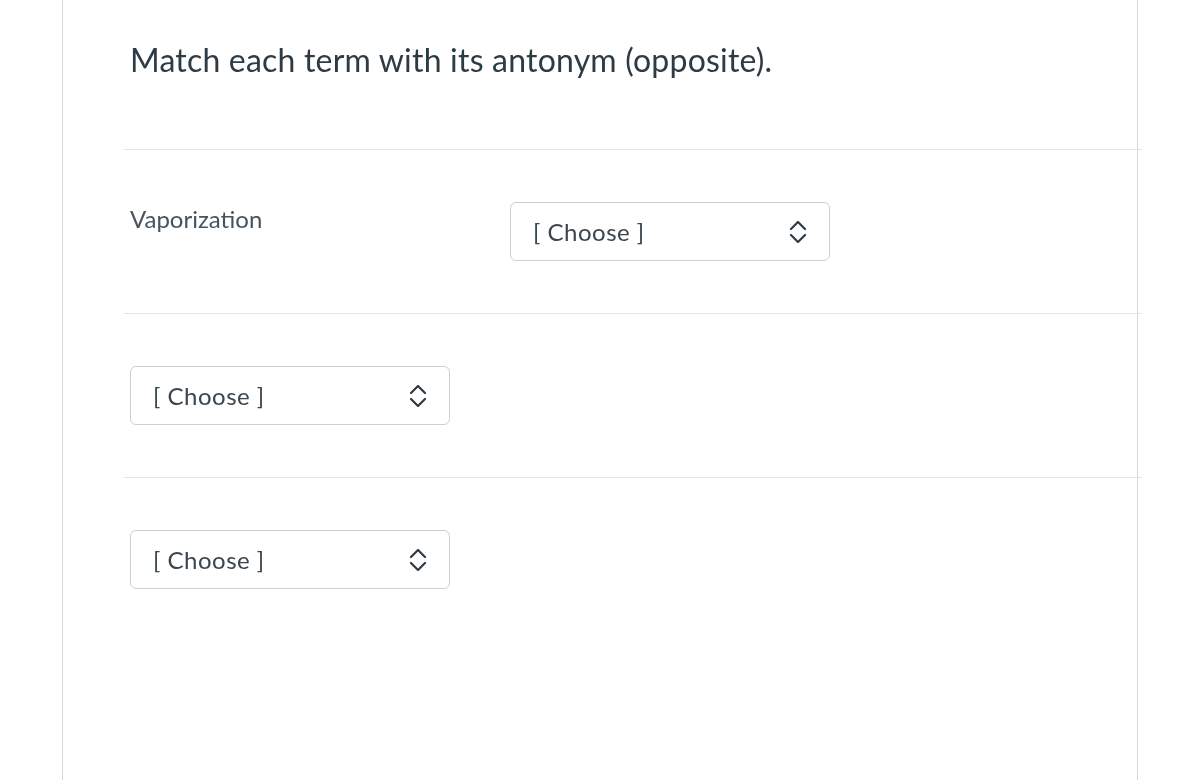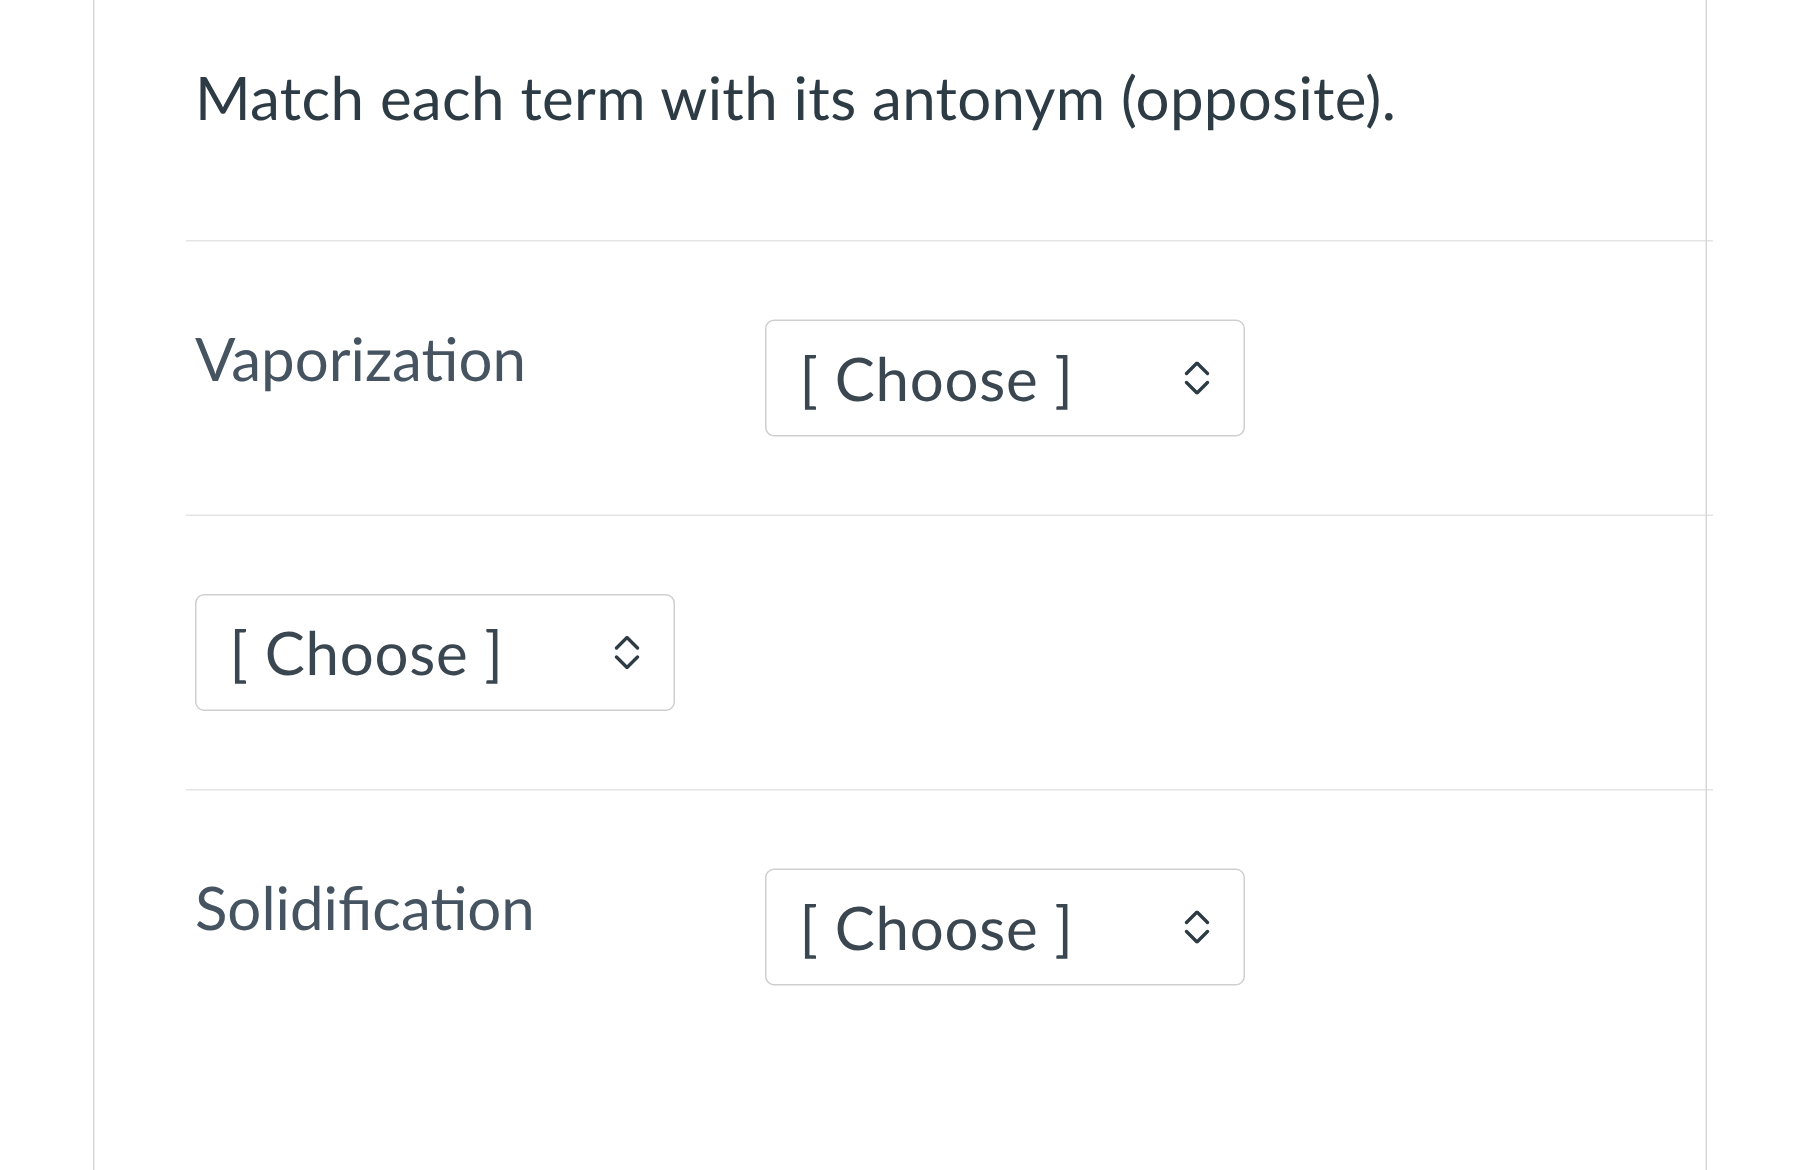--- a/index.html
+++ b/index.html
@@ -27,21 +27,21 @@
       right: 62px;
       top: 0;
       bottom: 0;
       width: 1px;
       background: #d7d7d7;
     }
     .content {
       padding: 38px 130px 0 130px;
     }
     .prompt {
-      font-size: 40px;
+      font-size: 32px;
       color: #2d3b45;
       font-weight: 400;
       line-height: 1.35;
       letter-spacing: 0.2px;
     }
     .divider {
       height: 1px;
       background: #e4e4e4;
       margin-top: 68px;
       margin-bottom: 0;
@@ -52,37 +52,37 @@
       display: flex;
       align-items: flex-start;
       padding-top: 52px;
       padding-bottom: 52px;
     }
     .row + .divider {
       margin-top: 0;
     }
     .term {
       flex: 0 0 380px;
-      font-size: 40px;
+      font-size: 24px;
       color: #455460;
       font-weight: 400;
       padding-top: 2px;
     }
     .dropdown {
       display: inline-flex;
       align-items: center;
       border: 1px solid #cfcfcf;
       border-radius: 6px;
       padding: 14px 22px 14px 22px;
       min-width: 320px;
       cursor: pointer;
       background: #fff;
     }
     .dropdown-text {
-      font-size: 40px;
+      font-size: 24px;
       color: #3a4650;
       flex: 1;
       letter-spacing: 0.5px;
     }
     .chevron-icon {
       display: inline-flex;
       flex-direction: column;
       align-items: center;
       margin-left: 42px;
       gap: 2px;
@@ -129,21 +129,20 @@
         <svg width="18" height="10" viewBox="0 0 18 10">
             <path d="M2 2 L9 9 L16 2" fill="none" stroke="#2d3b45" stroke-width="2.2" stroke-linecap="round" stroke-linejoin="round"></path>
           </svg>
       </span>
     </div>
   </div>
 
   <div class="divider"></div>
 
   <div class="row">
-    <div class="term">Solidification</div>
     <div class="dropdown">
       <span class="dropdown-text">[ Choose ]</span>
       <span class="chevron-icon">
         <svg width="18" height="10" viewBox="0 0 18 10">
             <path d="M2 8 L9 1 L16 8" fill="none" stroke="#2d3b45" stroke-width="2.2" stroke-linecap="round" stroke-linejoin="round"></path>
           </svg>
         <svg width="18" height="10" viewBox="0 0 18 10">
             <path d="M2 2 L9 9 L16 2" fill="none" stroke="#2d3b45" stroke-width="2.2" stroke-linecap="round" stroke-linejoin="round"></path>
           </svg>
       </span>

